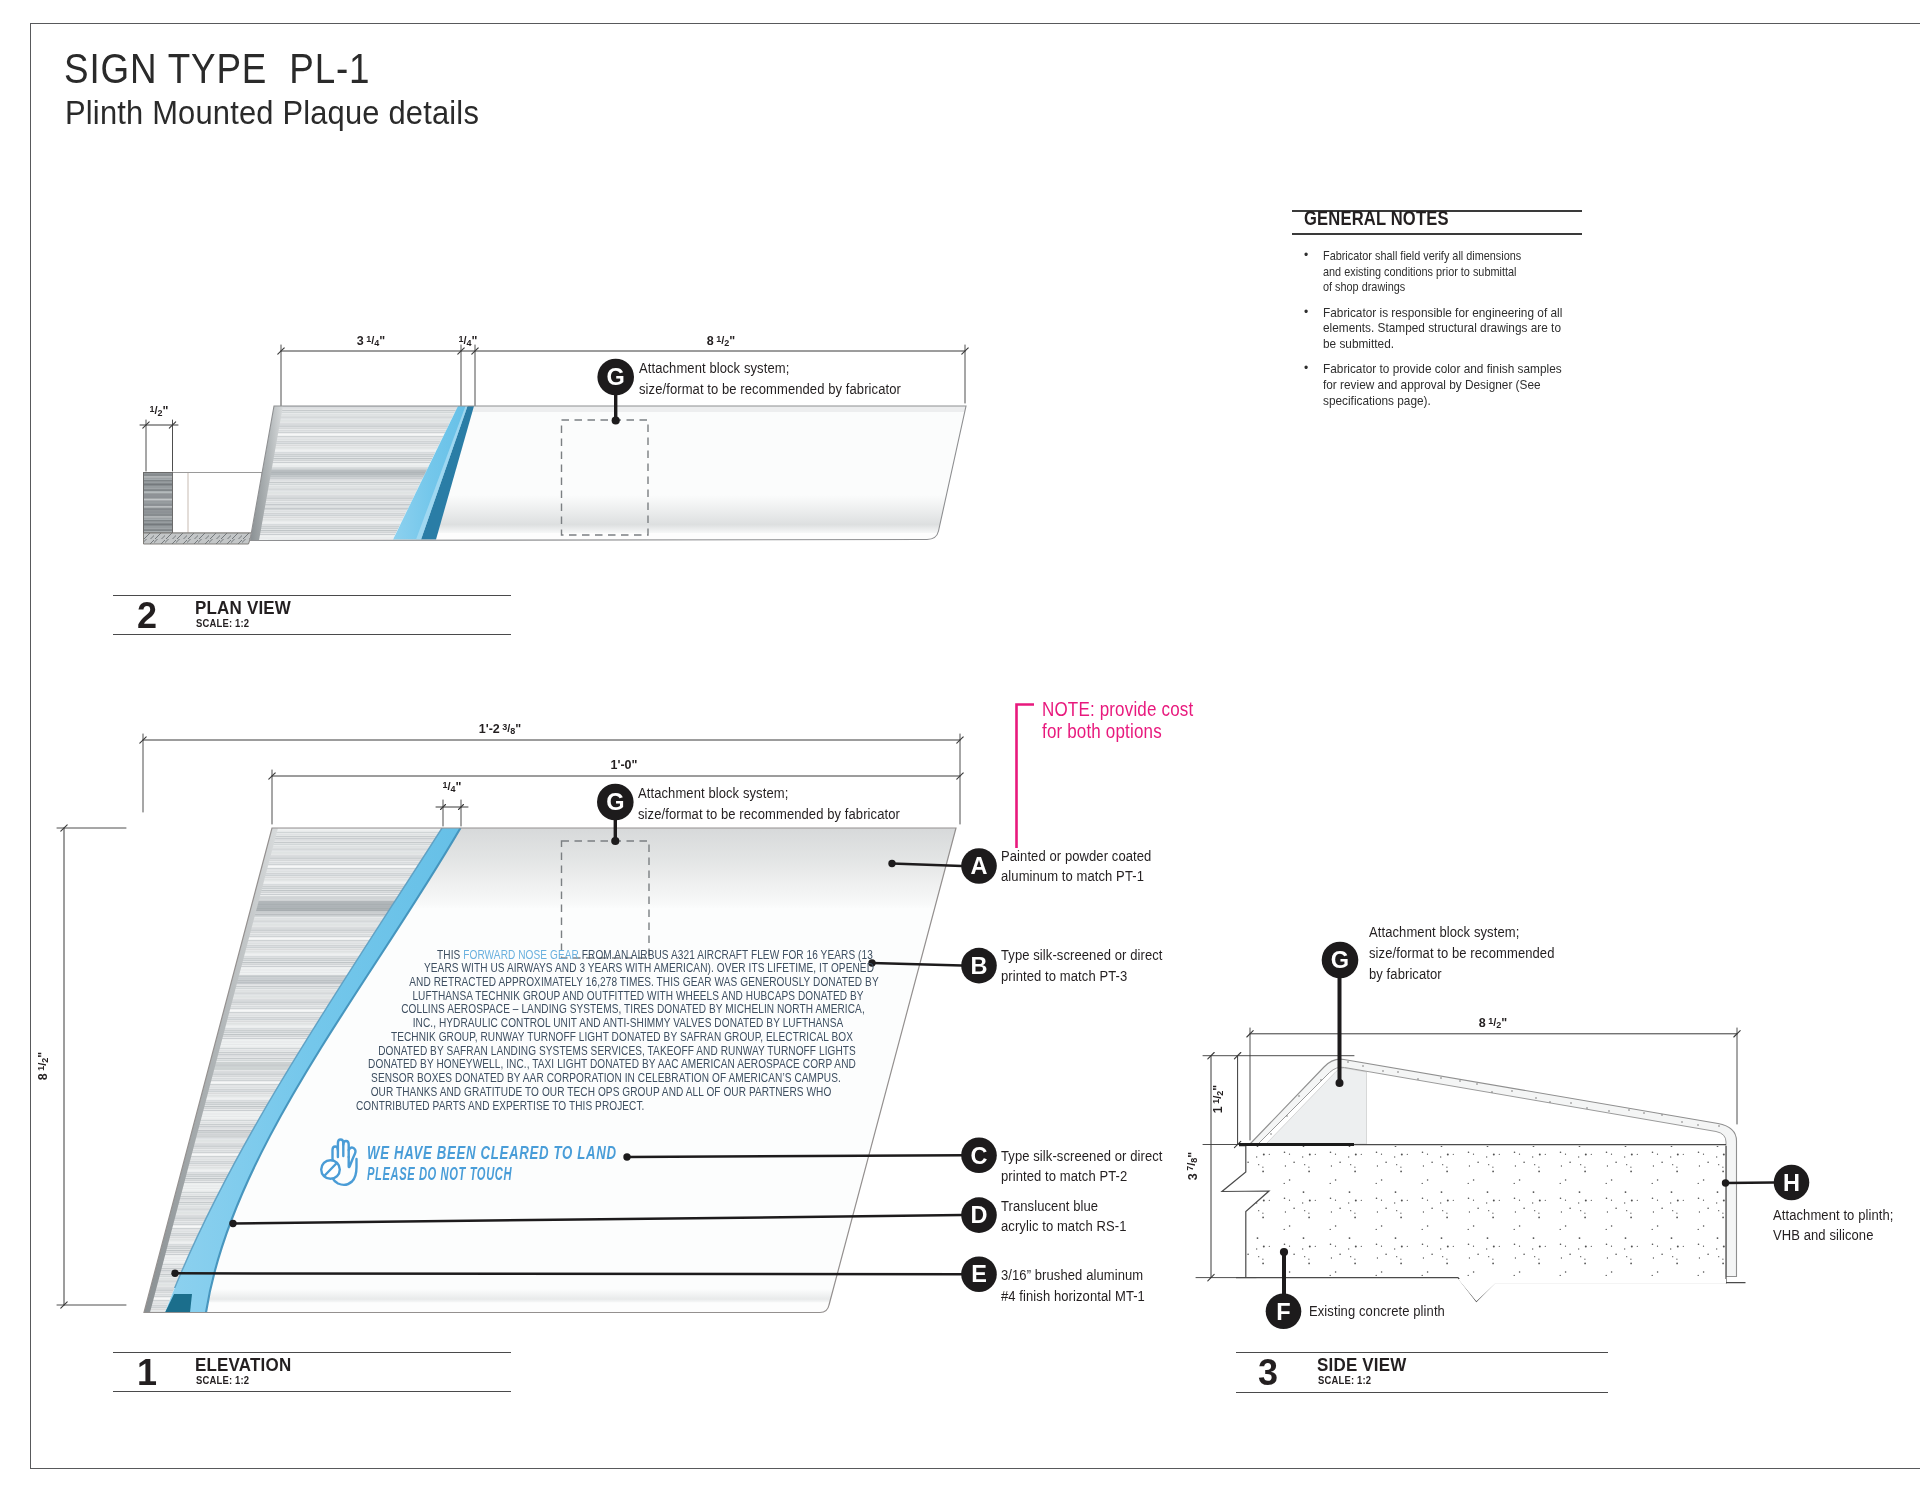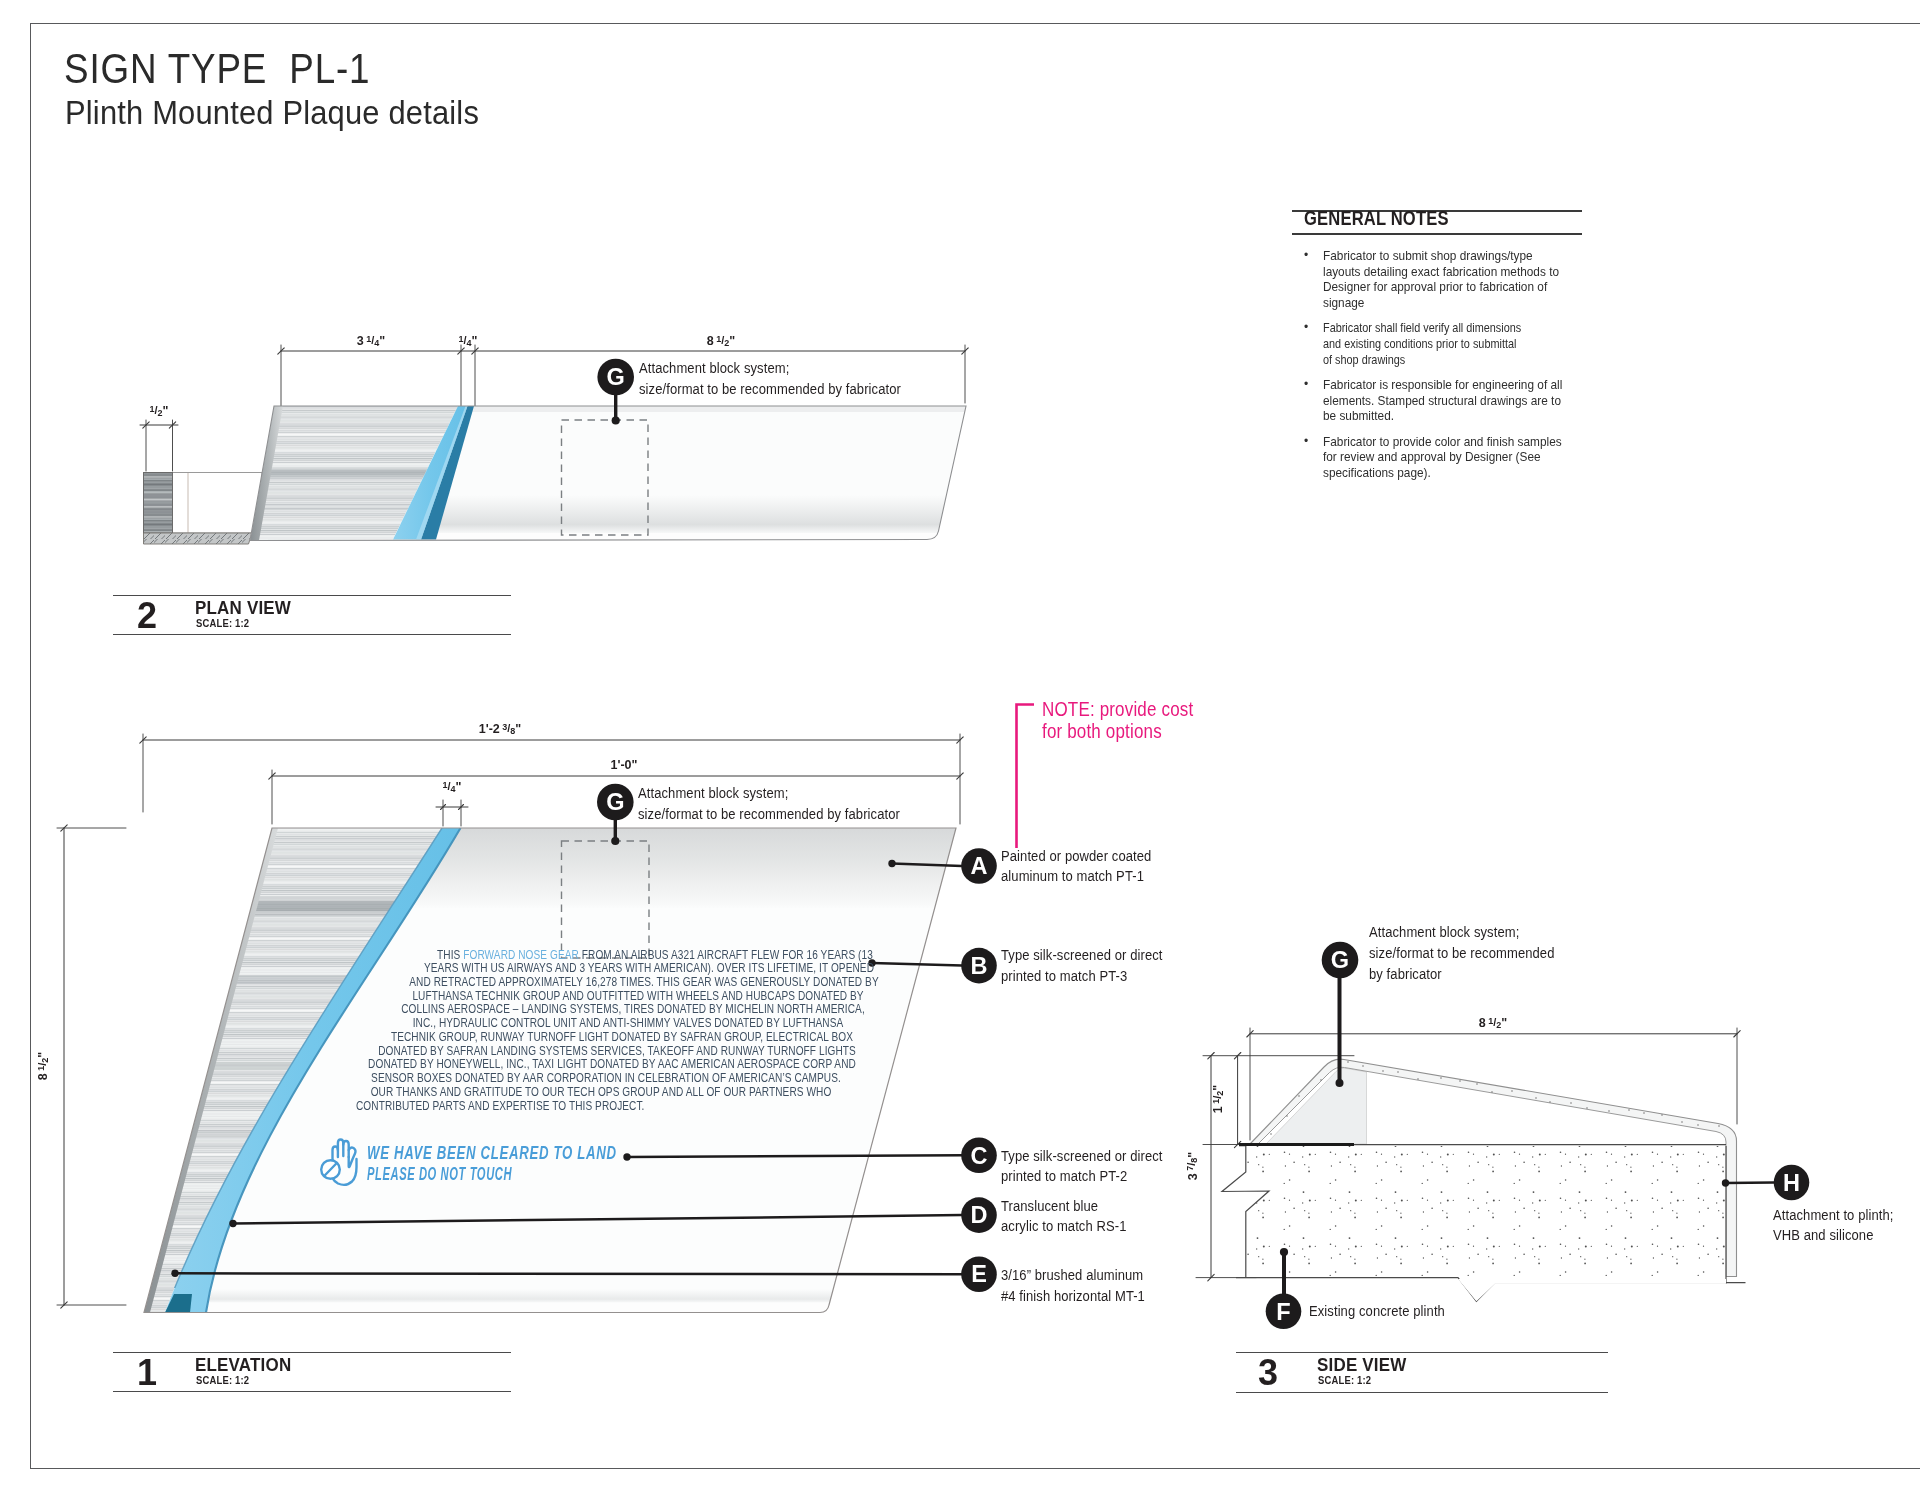--- a/index.html
+++ b/index.html
@@ -44,21 +44,20 @@
 <div id="page">
   <div id="border"></div>
   <div class="abs" id="title1">SIGN TYPE&nbsp; PL-1</div>
   <div class="abs" id="title2">Plinth Mounted Plaque details</div>
 
   <div class="abs" id="gnotes">
     <div class="hline" style="top:8px;"></div>
     <div class="hline" style="top:31px;"></div>
     <h3>GENERAL NOTES</h3>
     <ul>
-      <li><span class="sx">Fabricator to submit shop drawings/type<br>layouts detailing exact fabrication methods to<br>Designer for approval prior to fabrication of<br>signage</span></li>
       <li class="bold"><span class="sx">Fabricator shall field verify all dimensions<br>and existing conditions prior to submittal<br>of shop drawings</span></li>
       <li><span class="sx">Fabricator is responsible for engineering of all<br>elements. Stamped structural drawings are to<br>be submitted.</span></li>
       <li><span class="sx">Fabricator to provide color and finish samples<br>for review and approval by Designer (See<br>specifications page).</span></li>
     </ul>
   </div>
 
   <div class="vlabel">
     <div class="tline" style="left:113px;top:595px;width:398px;"></div>
     <div class="tline" style="left:113px;top:634px;width:398px;"></div>
     <div class="num" style="left:137px;top:598px;">2</div>

